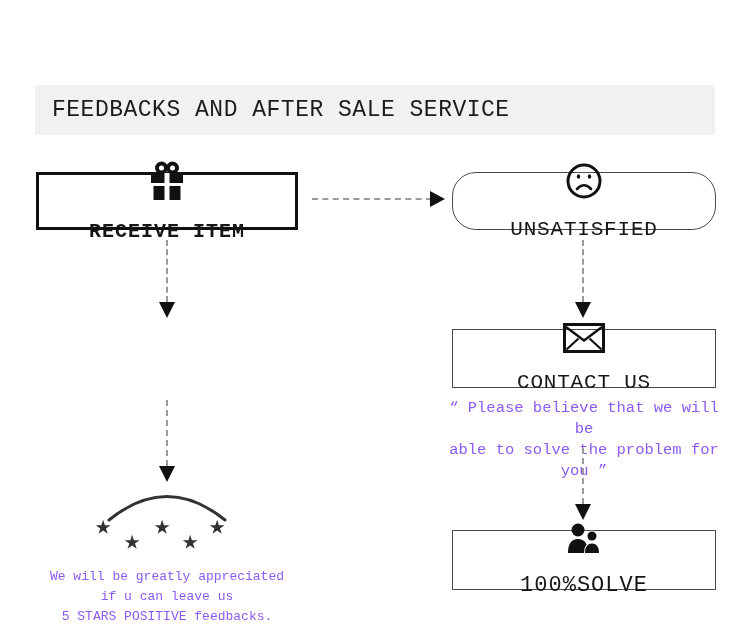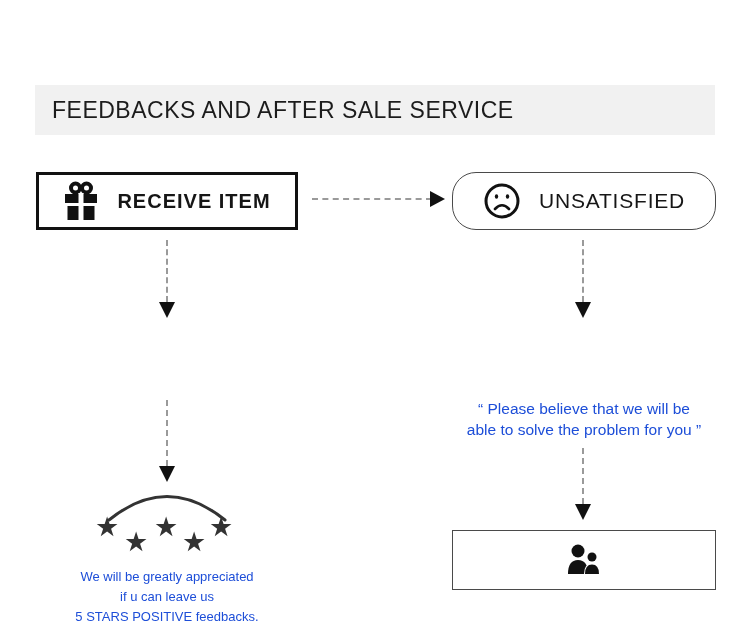--- a/index.html
+++ b/index.html
@@ -1,25 +1,25 @@
 <!DOCTYPE html>
 <html><head>
 <meta charset="utf-8">
 <style>
   html,body{margin:0;padding:0;background:#fff;}
   #page{position:relative;width:750px;height:640px;background:#fff;overflow:hidden;
-        font-family:Liberation Sans, sans-serif;color:#111;}
+        font-family:Liberation Mono, monospace;color:#111;}
 
   
   #title-band{position:absolute;left:35px;top:85px;width:680px;height:50px;
               background:#f1f1f1;display:flex;align-items:center;}
   #title-band .title{font-size:23px;letter-spacing:.5px;color:#1c1c1c;padding-left:17px;font-weight:400;}
 
   
-  .box{position:absolute;background:#fff;display:flex;align-items:center;justify-content:center;gap:18px;}
+  .box{position:absolute;background:#fff;display:flex;align-items:center;justify-content:center;gap:18px;flex-direction:column;}
   .box.thick{border:3px solid #111;}
   .box.thin{border:1px solid #4a4a4a;}
   .box .label{font-size:21px;letter-spacing:.8px;color:#161616;white-space:nowrap;}
   .box .label.bold{font-weight:700;font-size:20px;letter-spacing:1px;}
 
   #box-receive{left:36px;top:172px;width:256px;height:52px;}
   #box-unsatisfied{left:452px;top:172px;width:262px;height:56px;border-radius:24px;}
   #box-satisfied{left:36px;top:329px;width:260px;height:57px;}
   #box-contact{left:452px;top:329px;width:262px;height:57px;}
   #box-solve{left:452px;top:530px;width:262px;height:58px;}
@@ -29,21 +29,21 @@
   .hdash{position:absolute;height:0;border-top:2px dashed #9a9a9a;}
   .vdash{position:absolute;width:0;border-left:2px dashed #9a9a9a;}
   .head-right{position:absolute;width:0;height:0;
               border-top:8px solid transparent;border-bottom:8px solid transparent;
               border-left:15px solid #111;}
   .head-down{position:absolute;width:0;height:0;
              border-left:8px solid transparent;border-right:8px solid transparent;
              border-top:16px solid #111;}
 
   
-  .note{position:absolute;text-align:center;white-space:pre-line;color:#1d4ed8;}
+  .note{position:absolute;text-align:center;white-space:pre-line;color:#8b5cf6;}
   #contact-note{left:438px;top:398px;width:292px;font-size:15.5px;line-height:21px;}
   #feedback-note{left:26px;top:567px;width:282px;font-size:13px;line-height:20px;}
 
   
   #stars-arc{position:absolute;left:105px;top:489px;}
   #stars{position:absolute;left:36px;top:510px;width:262px;height:60px;}
   #stars .star{position:absolute;font-size:27px;line-height:1;color:#333;}
   #stars .star:nth-child(1){left:59px;top:4px;}
   #stars .star:nth-child(2){left:88px;top:19px;}
   #stars .star:nth-child(3){left:118px;top:4px;}
@@ -85,20 +85,29 @@
     <div class="label">UNSATISFIED</div>
   </div>
 
   <div class="vdash" style="left:166px;top:240px;height:62px;"></div>
   <div class="head-down" style="left:159px;top:302px;"></div>
 
   <div class="vdash" style="left:582px;top:240px;height:62px;"></div>
   <div class="head-down" style="left:575px;top:302px;"></div>
 
 
+  <div class="box thin" id="box-contact">
+    <svg class="icon" width="42" height="30" viewBox="0 0 42 30">
+      <rect x="1.5" y="1.5" width="39" height="27" fill="none" stroke="#111" stroke-width="3"></rect>
+      <path d="M 3 4 L 21 17.5 L 39 4" fill="none" stroke="#111" stroke-width="2.4"></path>
+      <path d="M 3.5 26.5 L 15.5 15.5" fill="none" stroke="#111" stroke-width="2.2"></path>
+      <path d="M 38.5 26.5 L 26.5 15.5" fill="none" stroke="#111" stroke-width="2.2"></path>
+    </svg>
+    <div class="label">CONTACT US</div>
+  </div>
 
   <div class="note" id="contact-note">“ Please believe that we will be
 able to solve the problem for you ”</div>
 
   <div class="vdash" style="left:166px;top:400px;height:66px;"></div>
   <div class="head-down" style="left:159px;top:466px;"></div>
 
   <div class="vdash" style="left:582px;top:448px;height:56px;"></div>
   <div class="head-down" style="left:575px;top:504px;"></div>
 
@@ -117,15 +126,16 @@
 if u can leave us
 5 STARS POSITIVE feedbacks.</div>
 
   <div class="box thin" id="box-solve">
     <svg class="icon" width="34" height="32" viewBox="0 0 34 32">
       <circle cx="11" cy="7" r="6.5" fill="#111"></circle>
       <path d="M 1 30 Q 1 16 11 16 Q 21 16 21 30 Z" fill="#111"></path>
       <circle cx="25" cy="13" r="4.5" fill="#111" stroke="#fff" stroke-width="2" paint-order="stroke"></circle>
       <path d="M 18 30 Q 18 20.5 25 20.5 Q 32 20.5 32 30 Z" fill="#111" stroke="#fff" stroke-width="2" paint-order="stroke"></path>
     </svg>
+    <div class="label">100%SOLVE</div>
   </div>
 
 </div>
 
 </body></html>

